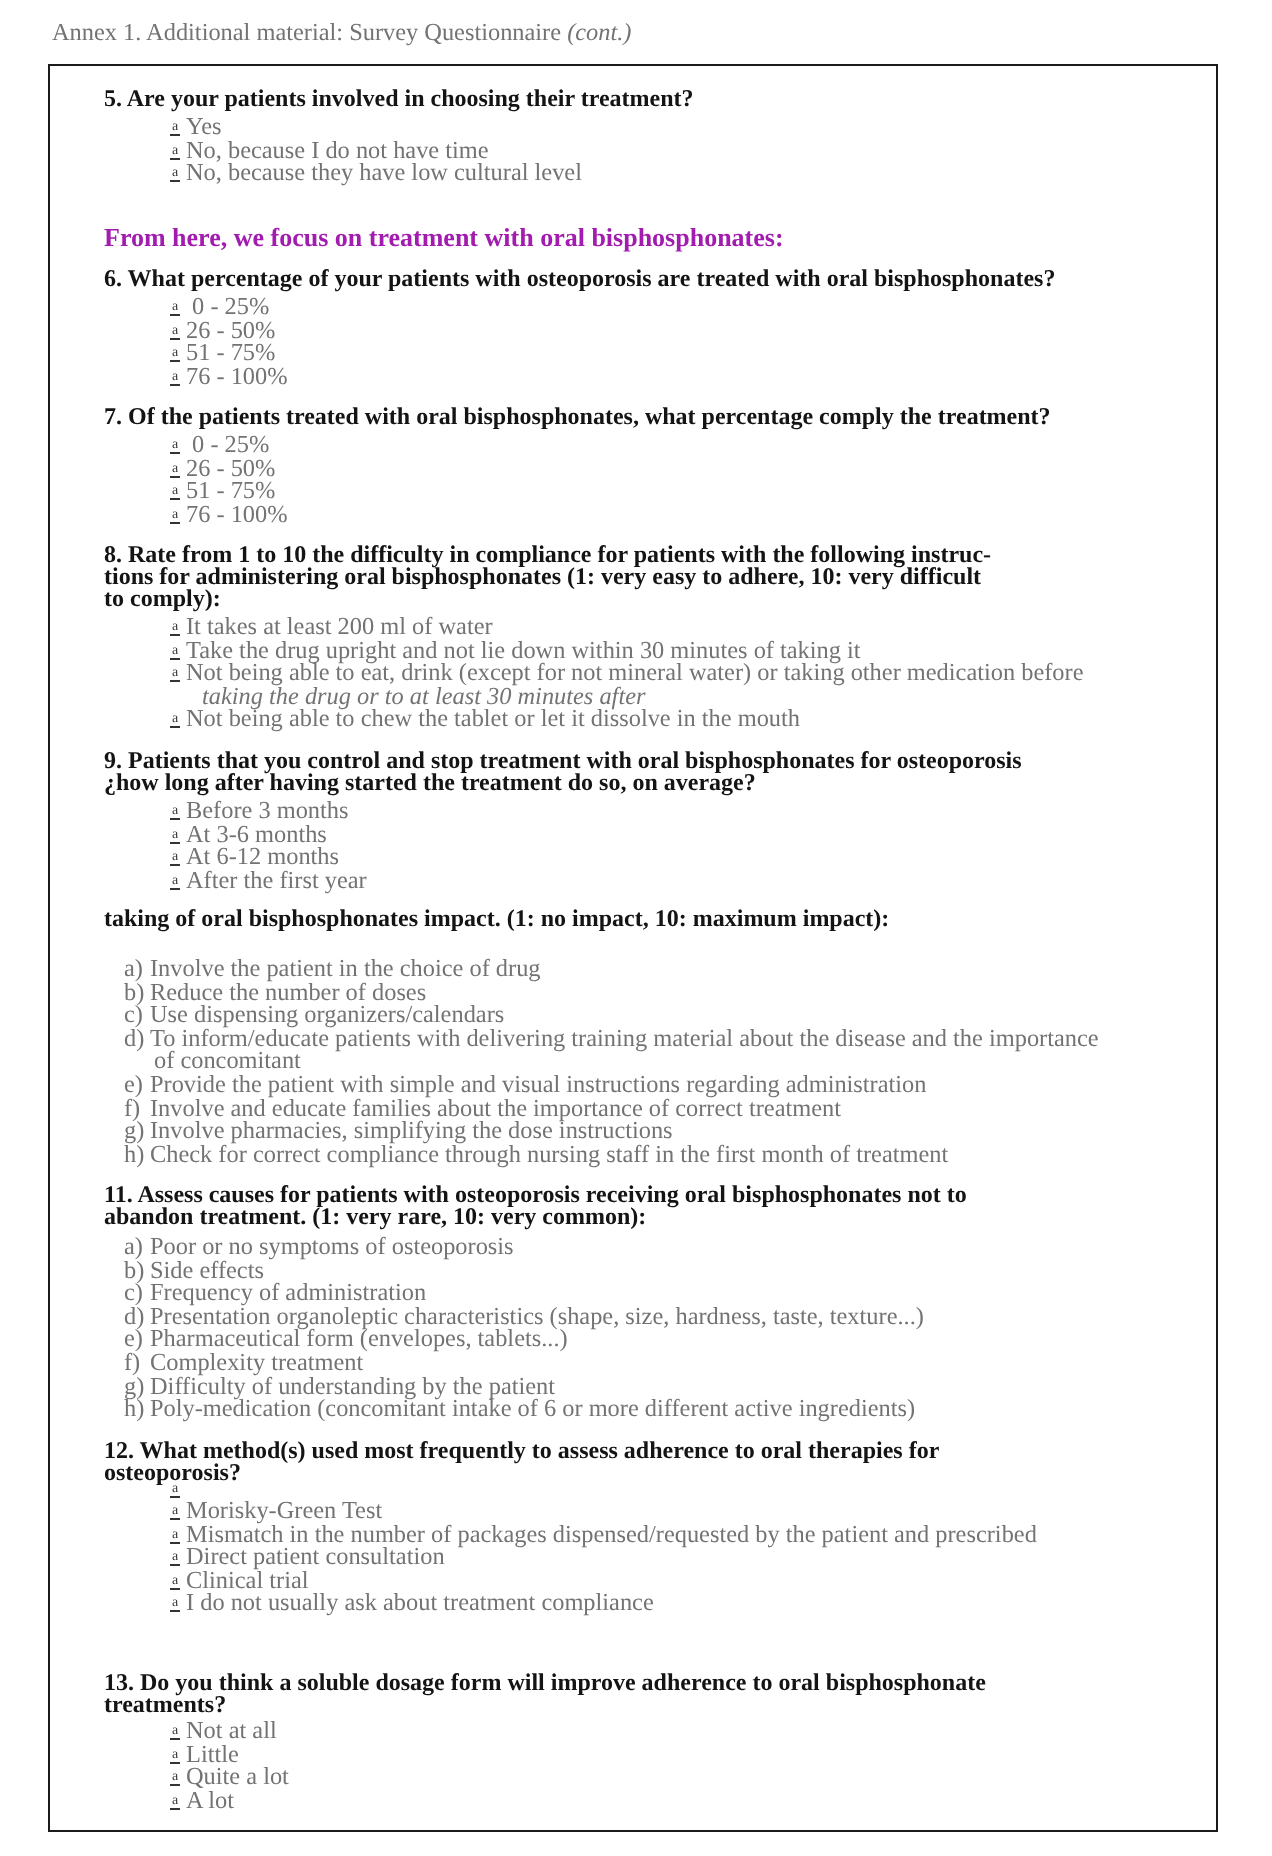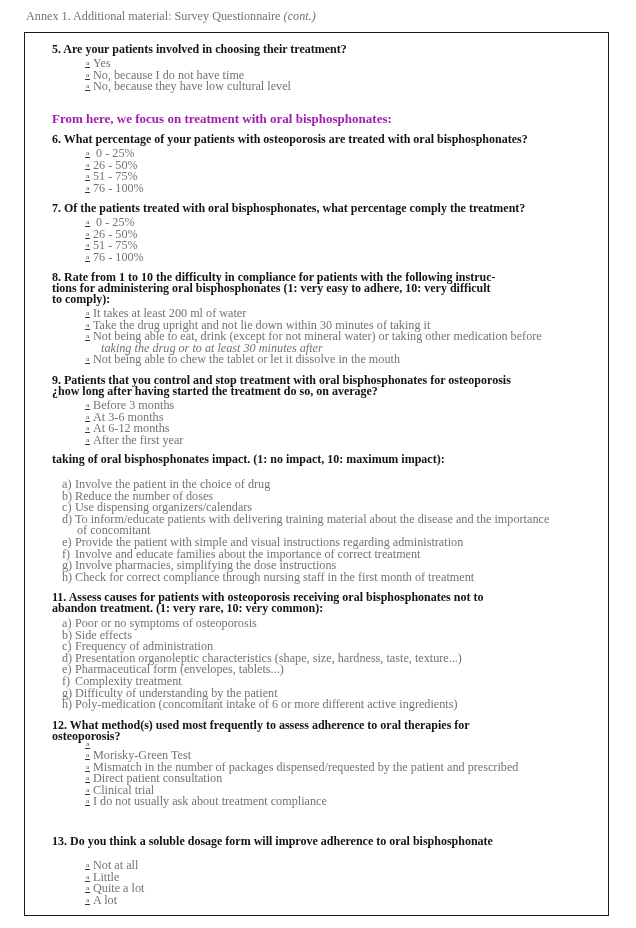--- a/index.html
+++ b/index.html
@@ -269,20 +269,21 @@
         <span>Clinical trial</span>
       </div>
     <div class="opt">
         <span class="bullet"></span>
         <span>I do not usually ask about treatment compliance</span>
       </div>
   </div>
 
   <div class="q" style="top:803px">
     <div><span>13.</span> <span>Do you think a soluble dosage form will improve adherence to oral bisphosphonate</span></div>
+    <div>treatments?</div>
   </div>
   <div class="opts" style="top:827px">
     <div class="opt">
         <span class="bullet"></span>
         <span>Not at all</span>
       </div>
     <div class="opt">
         <span class="bullet"></span>
         <span>Little</span>
       </div>

